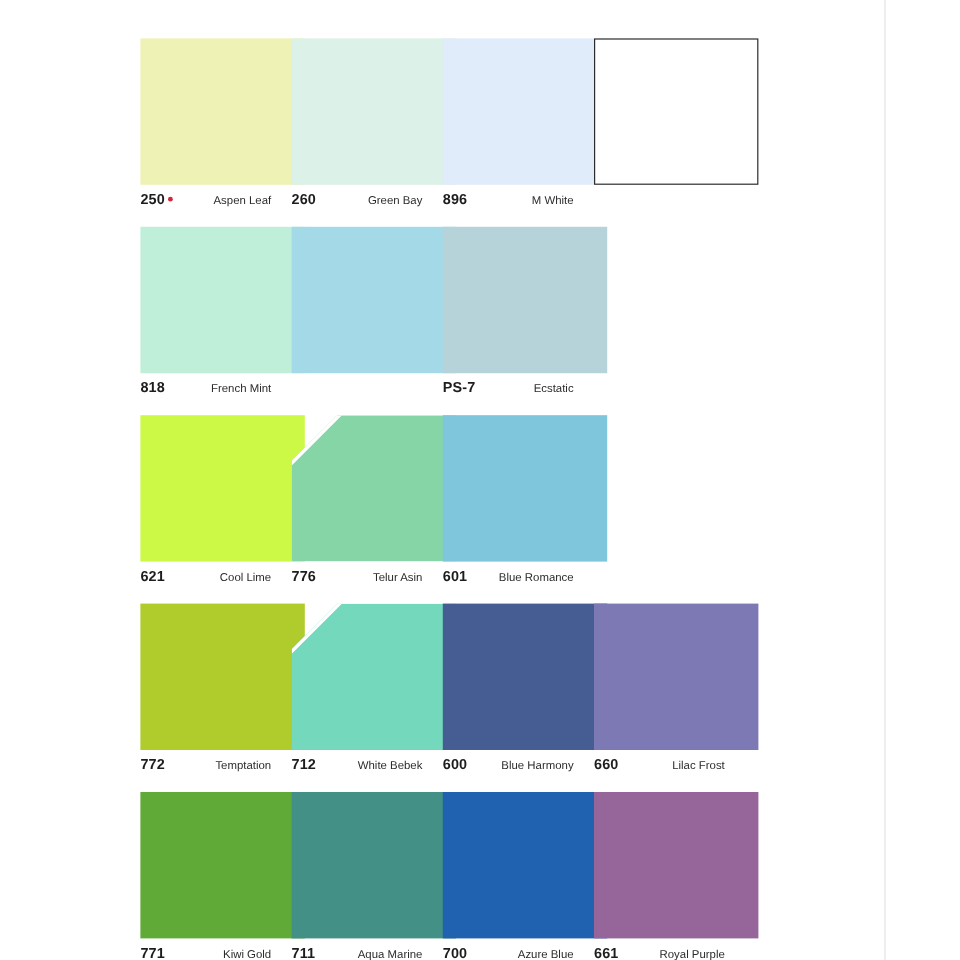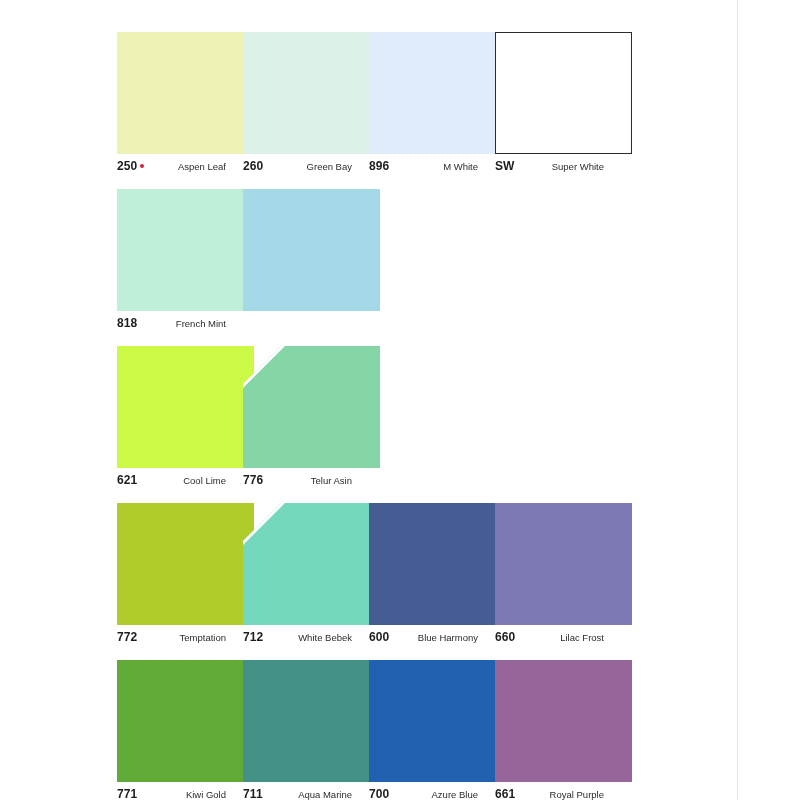--- a/index.html
+++ b/index.html
@@ -138,56 +138,66 @@
       </div>
       <div class="swatch-cell">
         <div class="swatch-chip" style="background: rgb(225, 236, 250);"></div>
         <div class="swatch-caption">
           <span class="swatch-code">896</span>
           <span class="swatch-name">M White</span>
         </div>
       </div>
       <div class="swatch-cell">
         <div class="swatch-chip outlined" style="background: rgb(255, 255, 255);"></div>
-        <div class="swatch-caption">
-          <span class="swatch-code">SW</span>
-          <span class="swatch-name">Super White</span>
-        </div>
       </div>
     </div>
     <div class="swatch-row">
       <div class="swatch-cell">
         <div class="swatch-chip" style="background: rgb(191, 239, 216);"></div>
         <div class="swatch-caption">
           <span class="swatch-code">818</span>
           <span class="swatch-name">French Mint</span>
         </div>
       </div>
       <div class="swatch-cell">
         <div class="swatch-chip" style="background: rgb(164, 218, 232);"></div>
+      </div>
+      <div class="swatch-cell">
+        <div class="swatch-chip" style="background: rgb(181, 211, 216);"></div>
+        <div class="swatch-caption">
+          <span class="swatch-code">PS-7</span>
+          <span class="swatch-name">Ecstatic</span>
+        </div>
       </div>
     </div>
     <div class="swatch-row">
       <div class="swatch-cell">
         <div class="swatch-chip" style="background: rgb(204, 249, 69);"></div>
         <div class="swatch-caption">
           <span class="swatch-code">621</span>
           <span class="swatch-name">Cool Lime</span>
         </div>
       </div>
       <div class="swatch-cell">
         <div class="swatch-chip" style="background: rgb(133, 213, 167); clip-path: polygon(38px 0px, 100% 0px, 100% 100%, 0px 100%, 0px 38px);">
           <div class="new-corner"></div>
           <div class="new-corner-label" style="color: rgb(232, 86, 107);">NEW</div>
         </div>
         <div class="swatch-caption">
           <span class="swatch-code">776</span>
           <span class="swatch-name">Telur Asin</span>
         </div>
       </div>
+      <div class="swatch-cell">
+        <div class="swatch-chip" style="background: rgb(127, 197, 220);"></div>
+        <div class="swatch-caption">
+          <span class="swatch-code">601</span>
+          <span class="swatch-name">Blue Romance</span>
+        </div>
+      </div>
     </div>
     <div class="swatch-row">
       <div class="swatch-cell">
         <div class="swatch-chip" style="background: rgb(175, 203, 44);"></div>
         <div class="swatch-caption">
           <span class="swatch-code">772</span>
           <span class="swatch-name">Temptation</span>
         </div>
       </div>
       <div class="swatch-cell">

